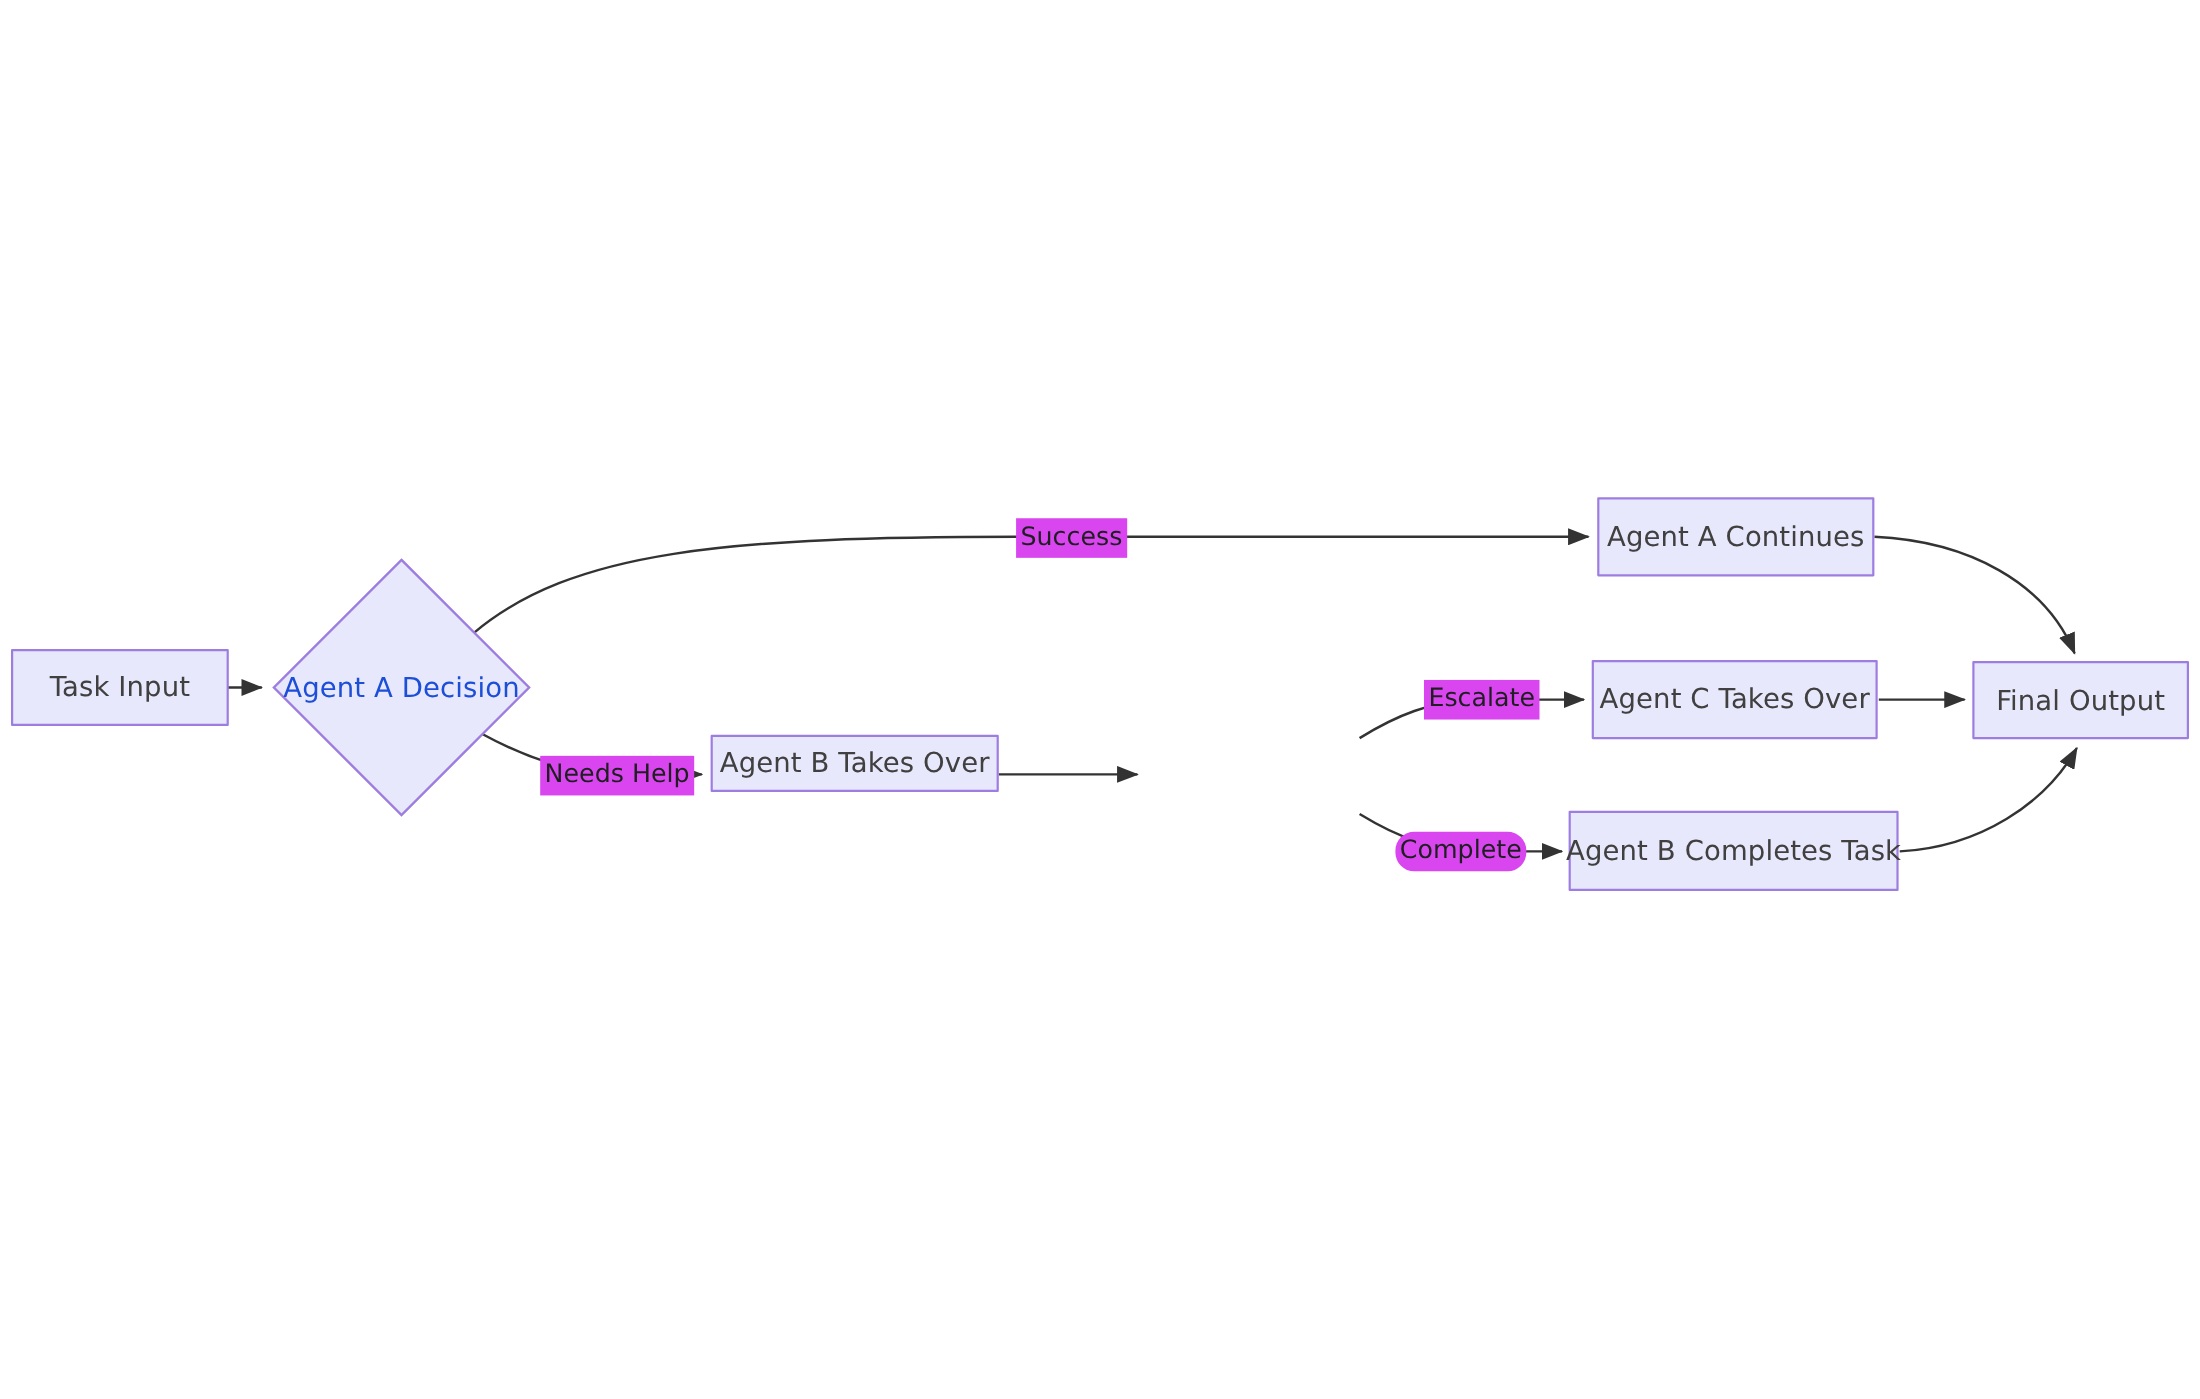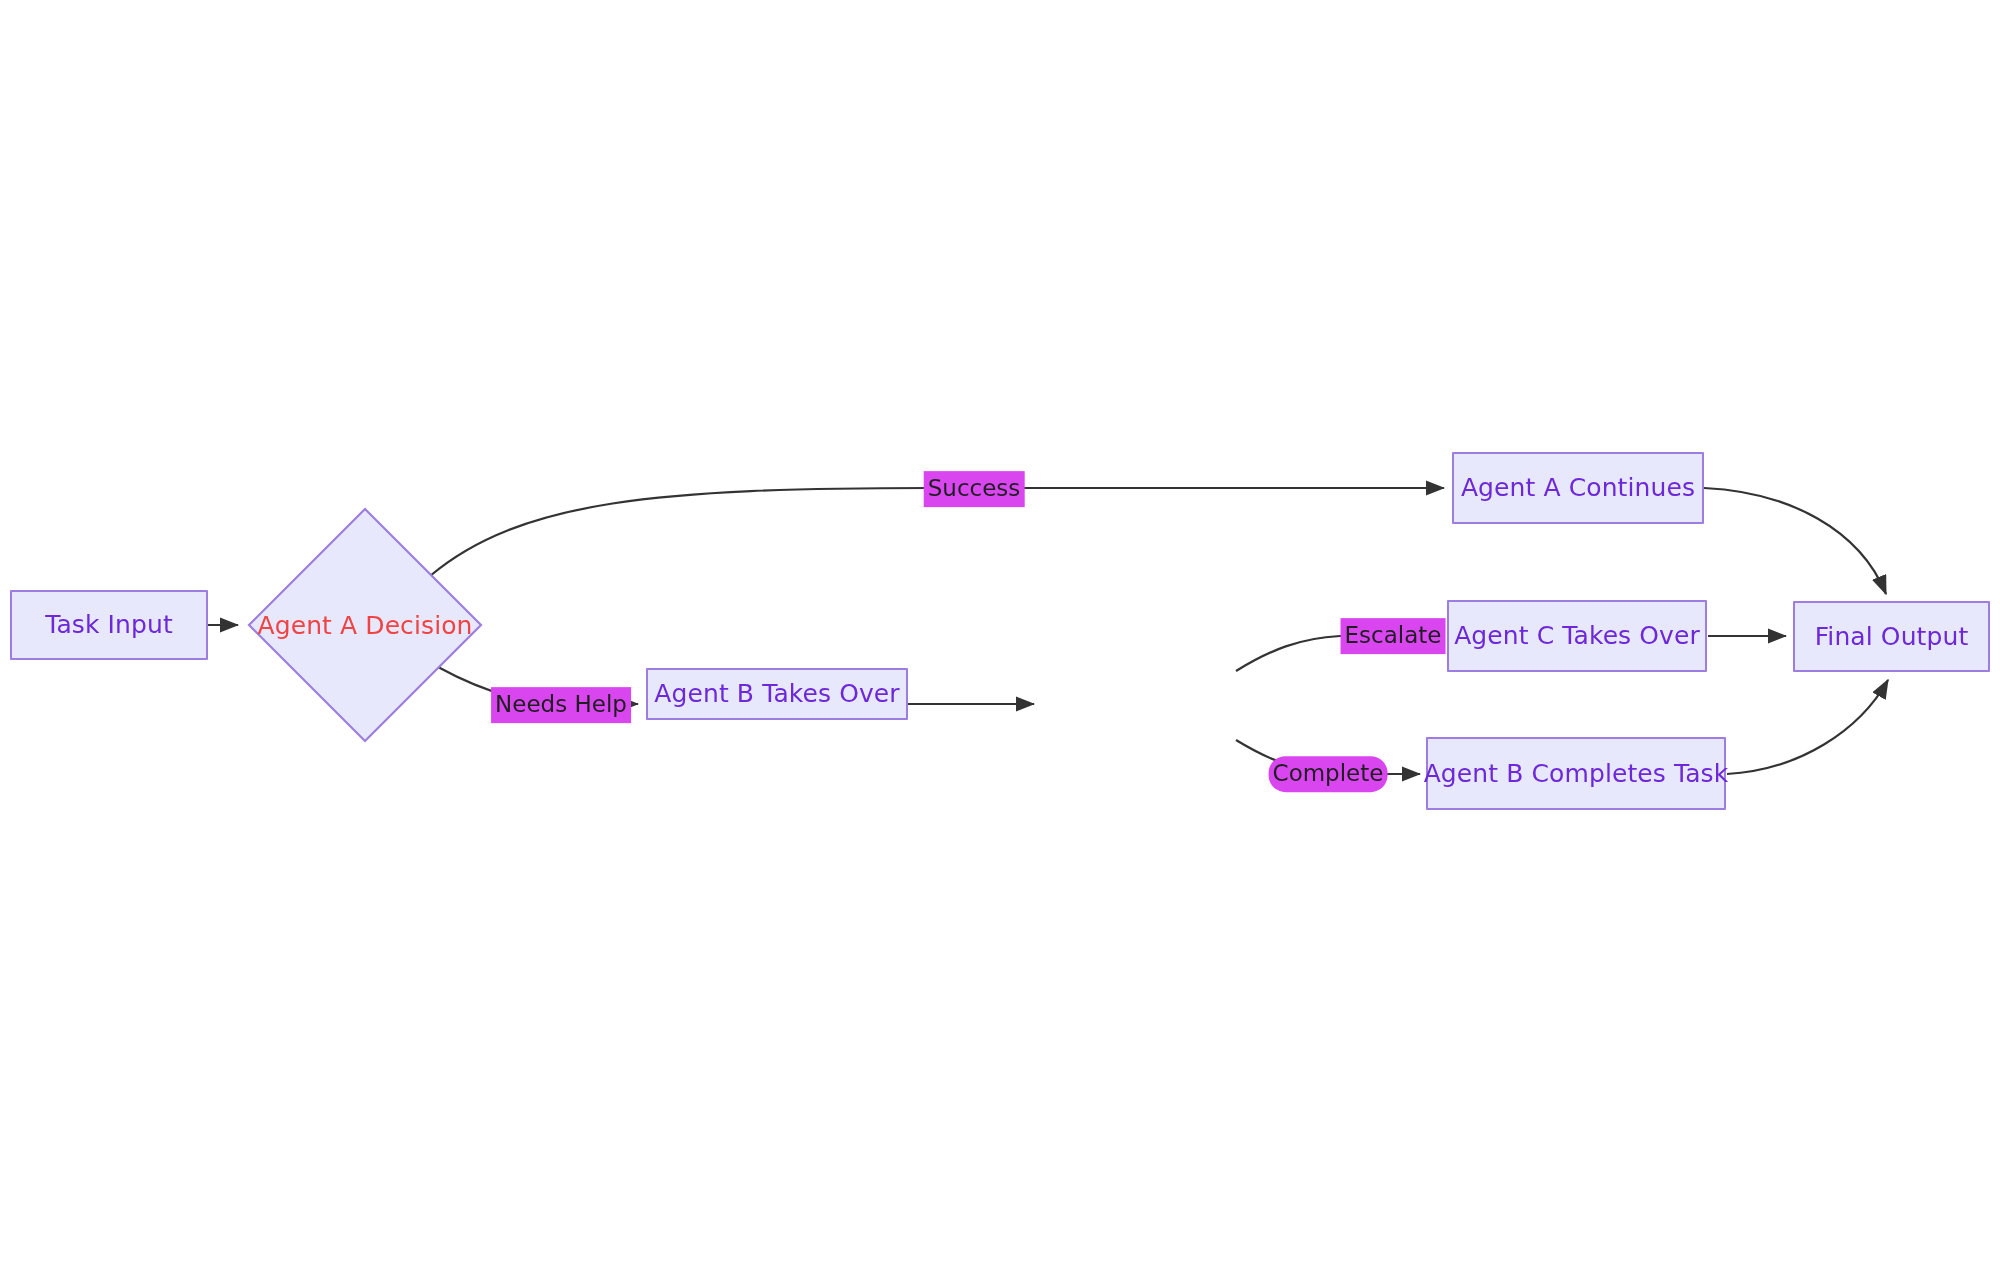--- a/index.html
+++ b/index.html
@@ -33,21 +33,21 @@
     stroke: #333333;
     stroke-width: 2.2px;
   }
   .node {
     position: absolute;
     box-sizing: border-box;
     display: flex;
     align-items: center;
     justify-content: center;
     text-align: center;
-    color: #6d28d9;
+    color: #404040;
     font-size: 25px;
     line-height: 1.2;
     letter-spacing: 0.1px;
     white-space: nowrap;
   }
   .node-rect {
     background: #e8e8fc;
     border: 2.2px solid #9d7de0;
     border-radius: 1px;
   }
@@ -69,21 +69,21 @@
   .node-diamond-label {
     position: absolute;
     left: 0;
     top: 0;
     width: 100%;
     height: 100%;
     display: flex;
     align-items: center;
     justify-content: center;
     font-size: 25px;
-    color: #ef4444;
+    color: #1d4ed8;
     white-space: nowrap;
     letter-spacing: 0.1px;
   }
   .edge-label {
     position: absolute;
     background: #d946ef;
     color: #1f1f22;
     font-size: 23px;
     line-height: 1.25;
     padding: 3px 4px 4px 4px;
@@ -156,21 +156,21 @@
   </div>
 
   <div class="edge-label" style="left:974px; top:489px;">
     <span>Success</span>
   </div>
 
   <div class="edge-label" style="left:561px; top:705px;">
     <span>Needs Help</span>
   </div>
 
-  <div class="edge-label" style="left:1347px; top:636px;margin-left:46px;">
+  <div class="edge-label" style="left:1347px; top:636px;">
     <span>Escalate</span>
   </div>
 
   <div class="edge-label" style="left:1328px; top:774px;border-radius:17px;">
     <span>Complete</span>
   </div>
 
 </div>
 
 </body></html>

